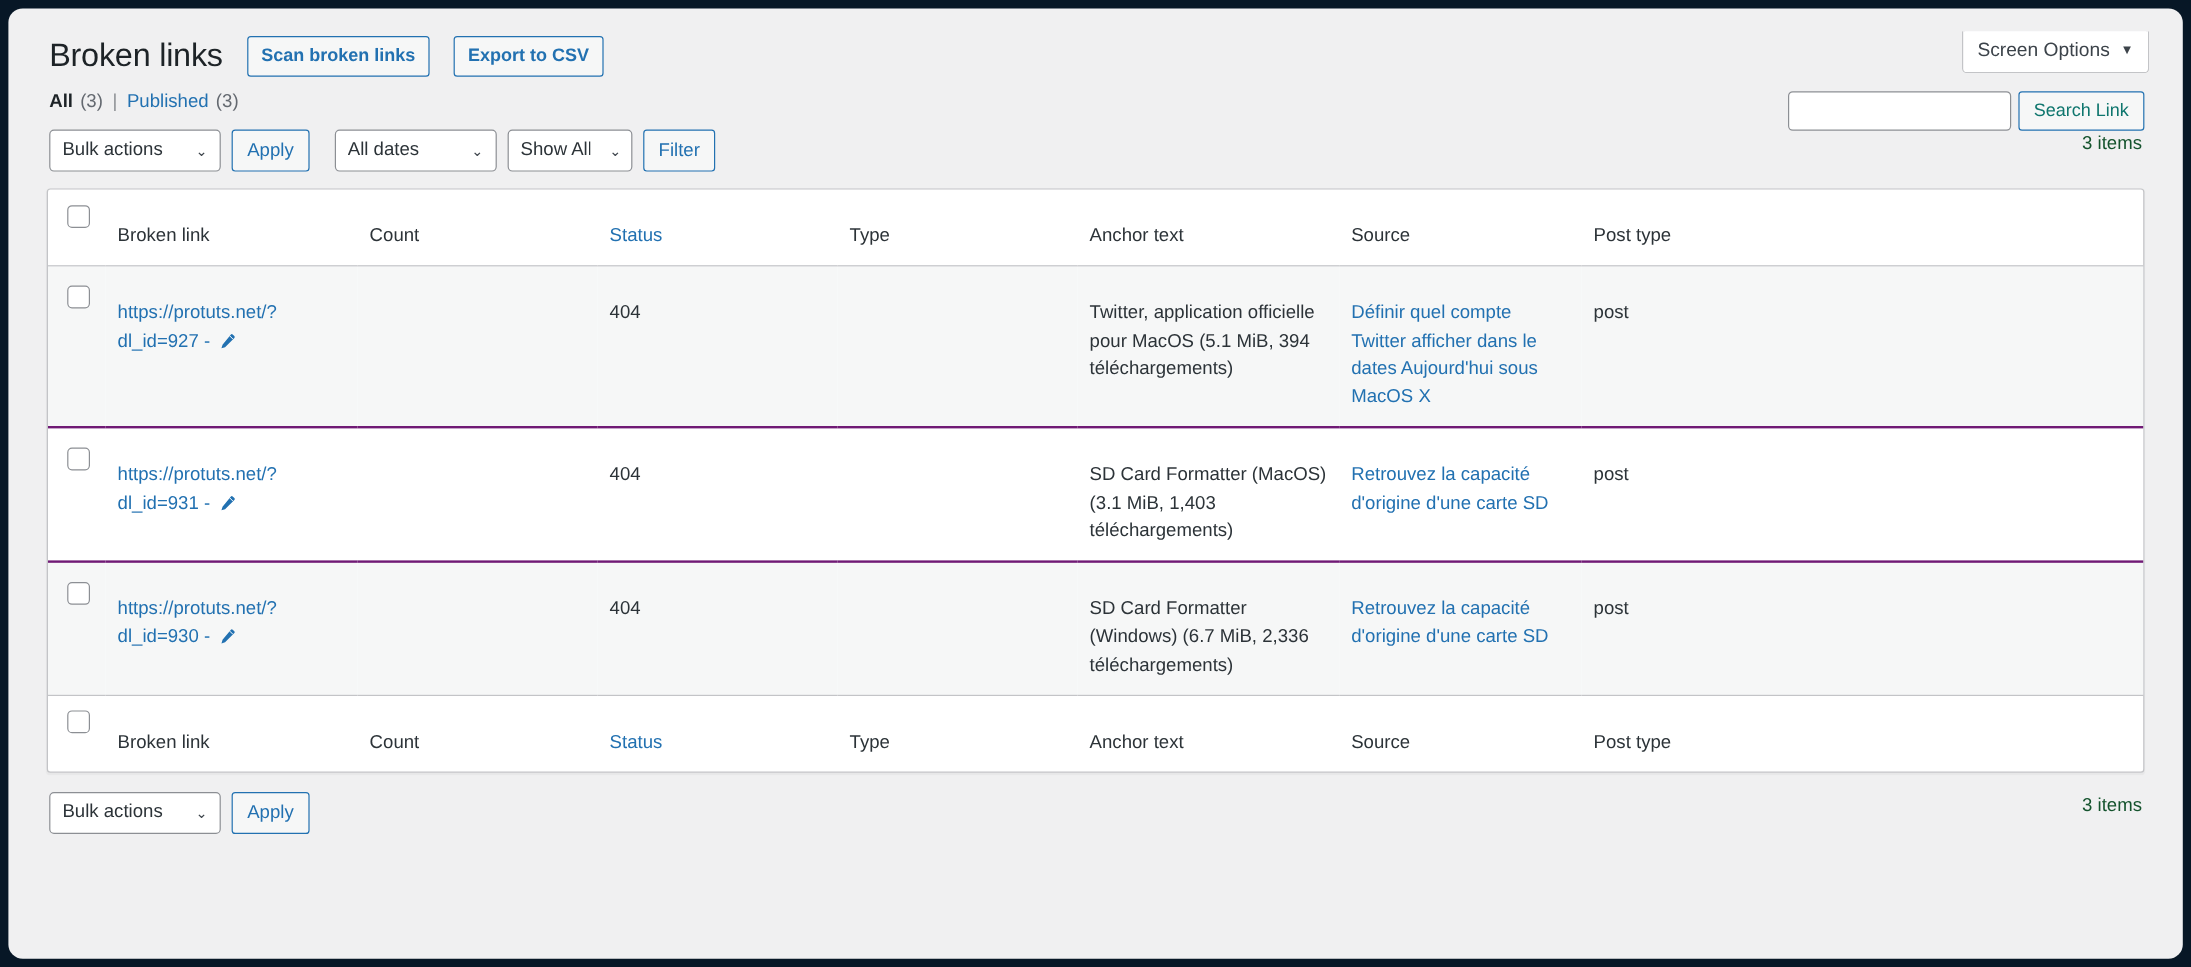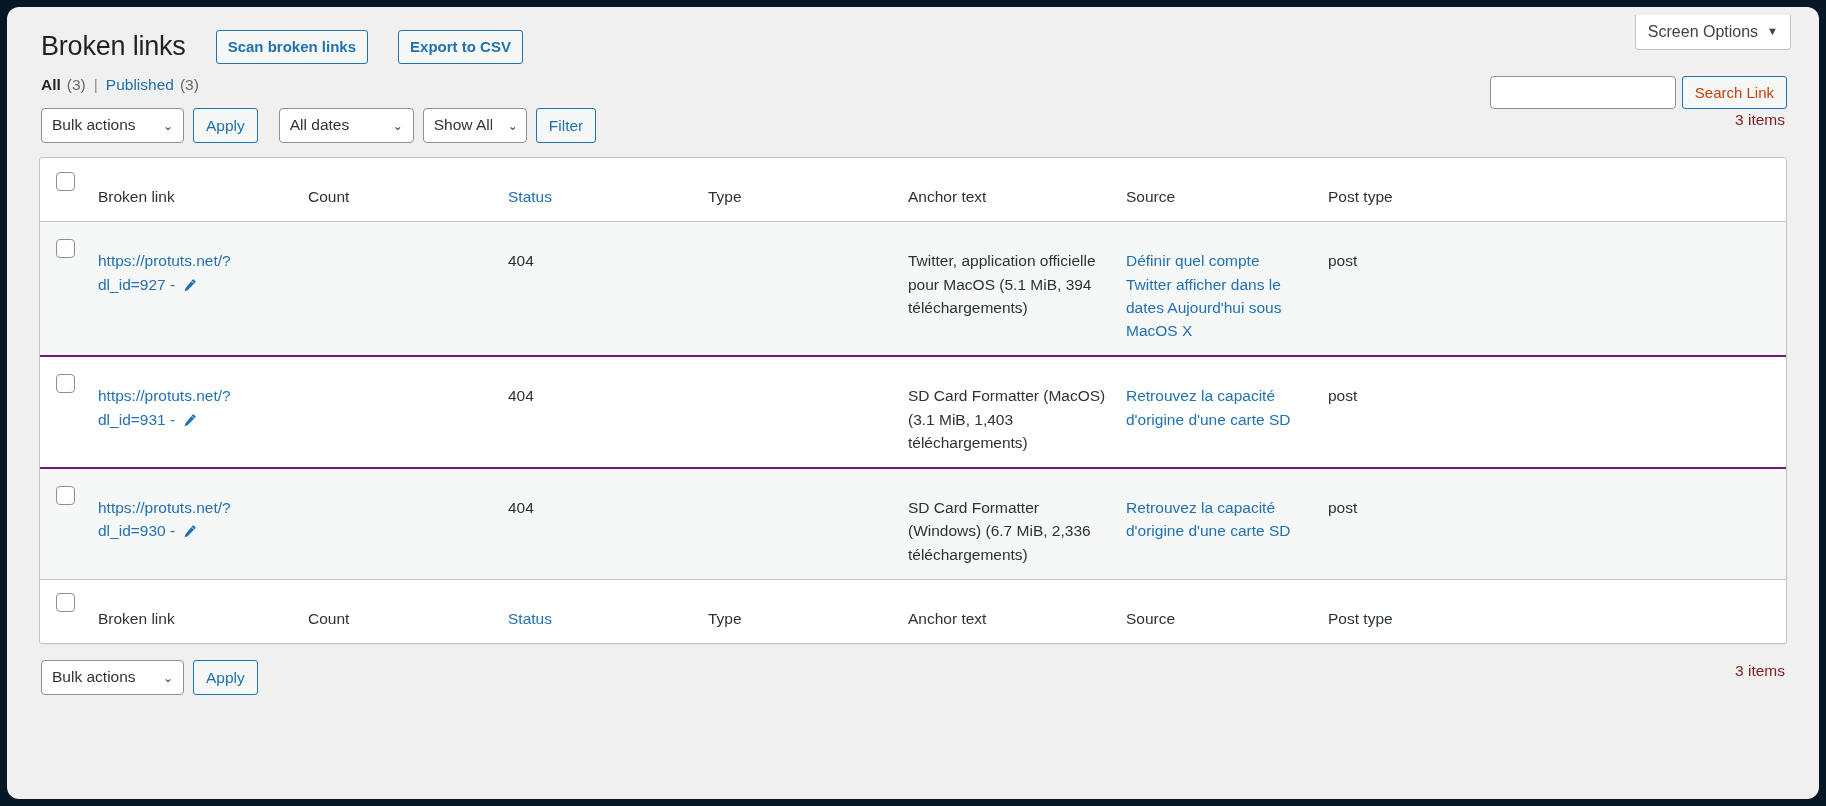--- a/index.html
+++ b/index.html
@@ -21,42 +21,42 @@
     width: 1812px;
     height: 792px;
     background: #f0f0f1;
     border-radius: 12px;
     overflow: hidden;
   }
 
   
   .screen-options {
     position: absolute;
-    top: 8px; right: 28px;
+    top: 19px; right: 28px;
     background: #fff;
     border: 1px solid #c3c4c7;
     border-top: none;
     border-radius: 0 0 4px 4px;
     padding: 7px 12px 8px 12px;
     font-size: 16px;
     color: #3c434a;
     line-height: 1.2;
     display: flex;
     align-items: center;
     gap: 9px;
     cursor: pointer;
   }
   .screen-options .caret { font-size: 11px; color: #3c434a; }
 
   
   .page-head {
     padding: 22px 32px 0 34px;
     display: flex;
     align-items: center;
-    gap: 30px;
+    gap: 20px;
   }
   h1.page-title {
     font-size: 27px;
     font-weight: 400;
     color: #1d2327;
     margin: 0;
     line-height: 1.3;
     letter-spacing: -0.2px;
   }
   .page-action-btn {
@@ -102,21 +102,21 @@
     border-radius: 4px;
     background: #fff;
     font-size: 15px;
     padding: 0 8px;
     color: #2c3338;
     font-family: "Liberation Sans", sans-serif;
   }
   .search-btn {
     background: #f6f7f7;
     border: 1px solid #2271b1;
-    color: #c2410c;
+    color: #0f766e;
     border-radius: 3px;
     font-size: 15px;
     padding: 0 12px;
     height: 33px;
     cursor: pointer;
     font-family: "Liberation Sans", sans-serif;
   }
 
   
   .tablenav {
@@ -164,21 +164,21 @@
     padding: 0 12px;
     cursor: pointer;
     font-family: "Liberation Sans", sans-serif;
   }
   .displaying-num {
     position: absolute;
     right: 34px;
     top: 50%;
     transform: translateY(-42%);
     font-size: 15.5px;
-    color: #7f1d1d;
+    color: #14532d;
   }
 
   
   .table-wrap {
     margin: 14px 32px 0 32px;
     background: #fff;
     border: 1px solid #c3c4c7;
     border-radius: 3px;
     box-shadow: 0 1px 1px rgba(0,0,0,.04);
   }

